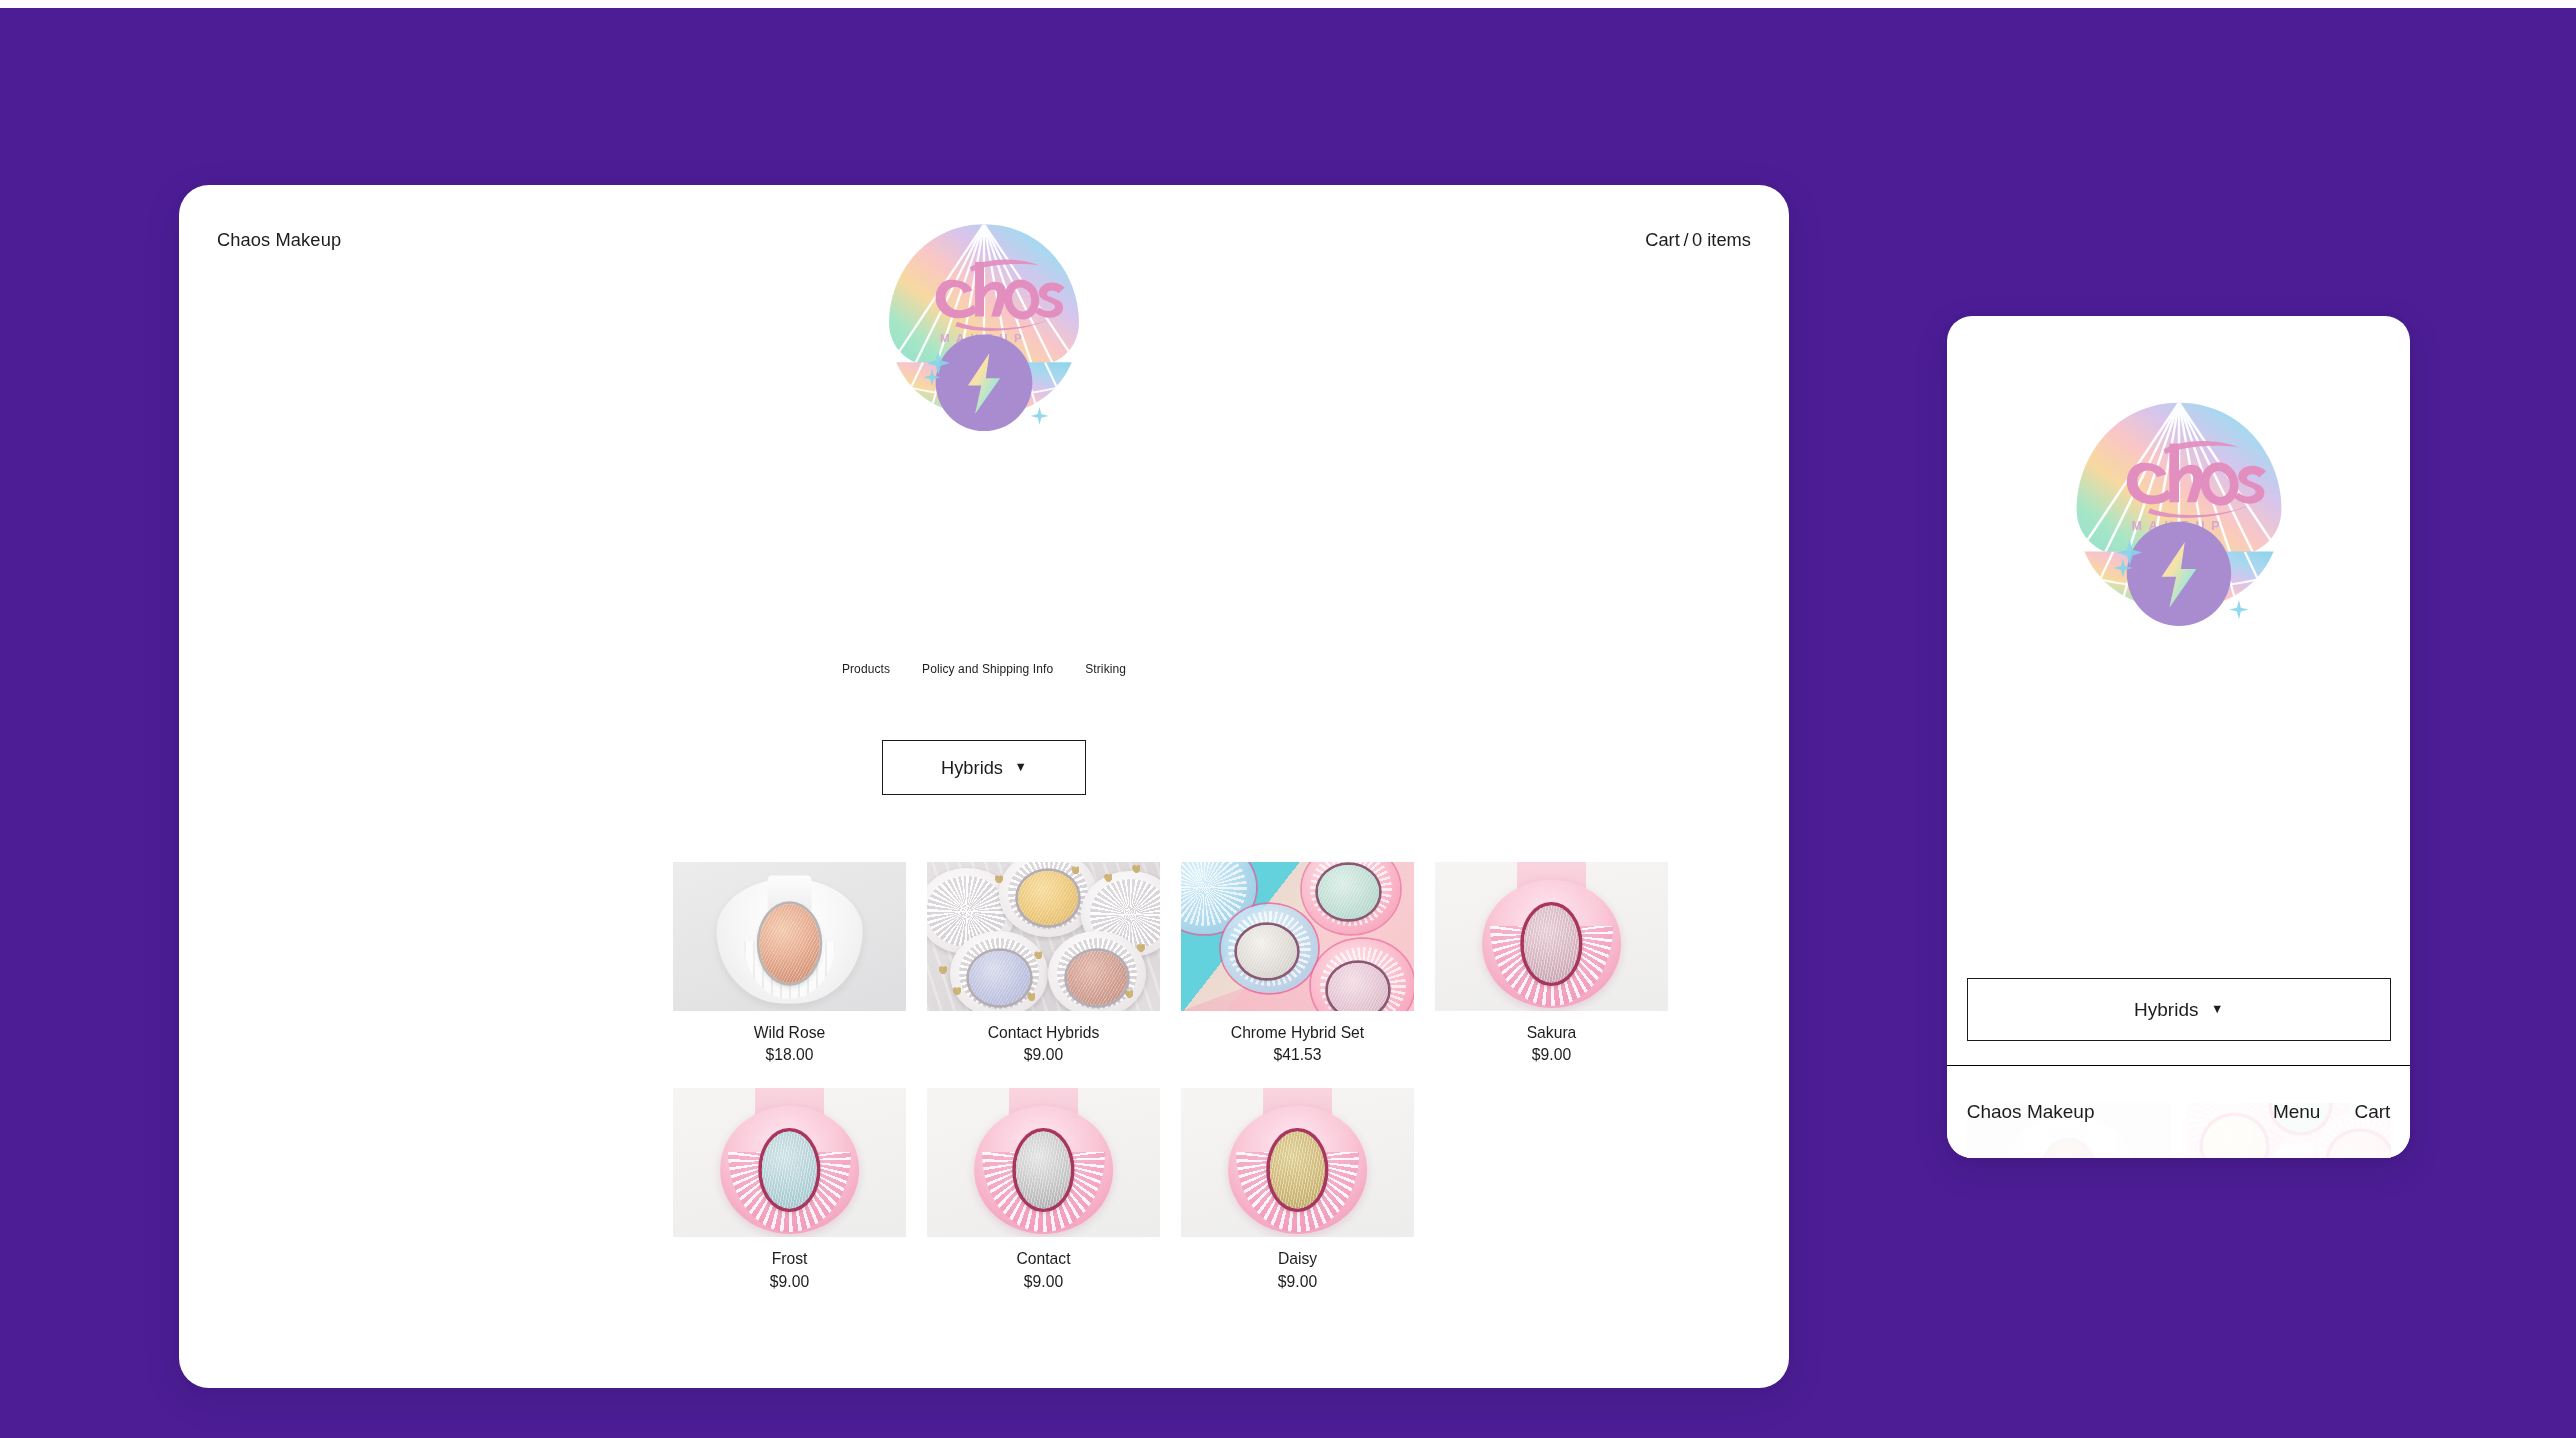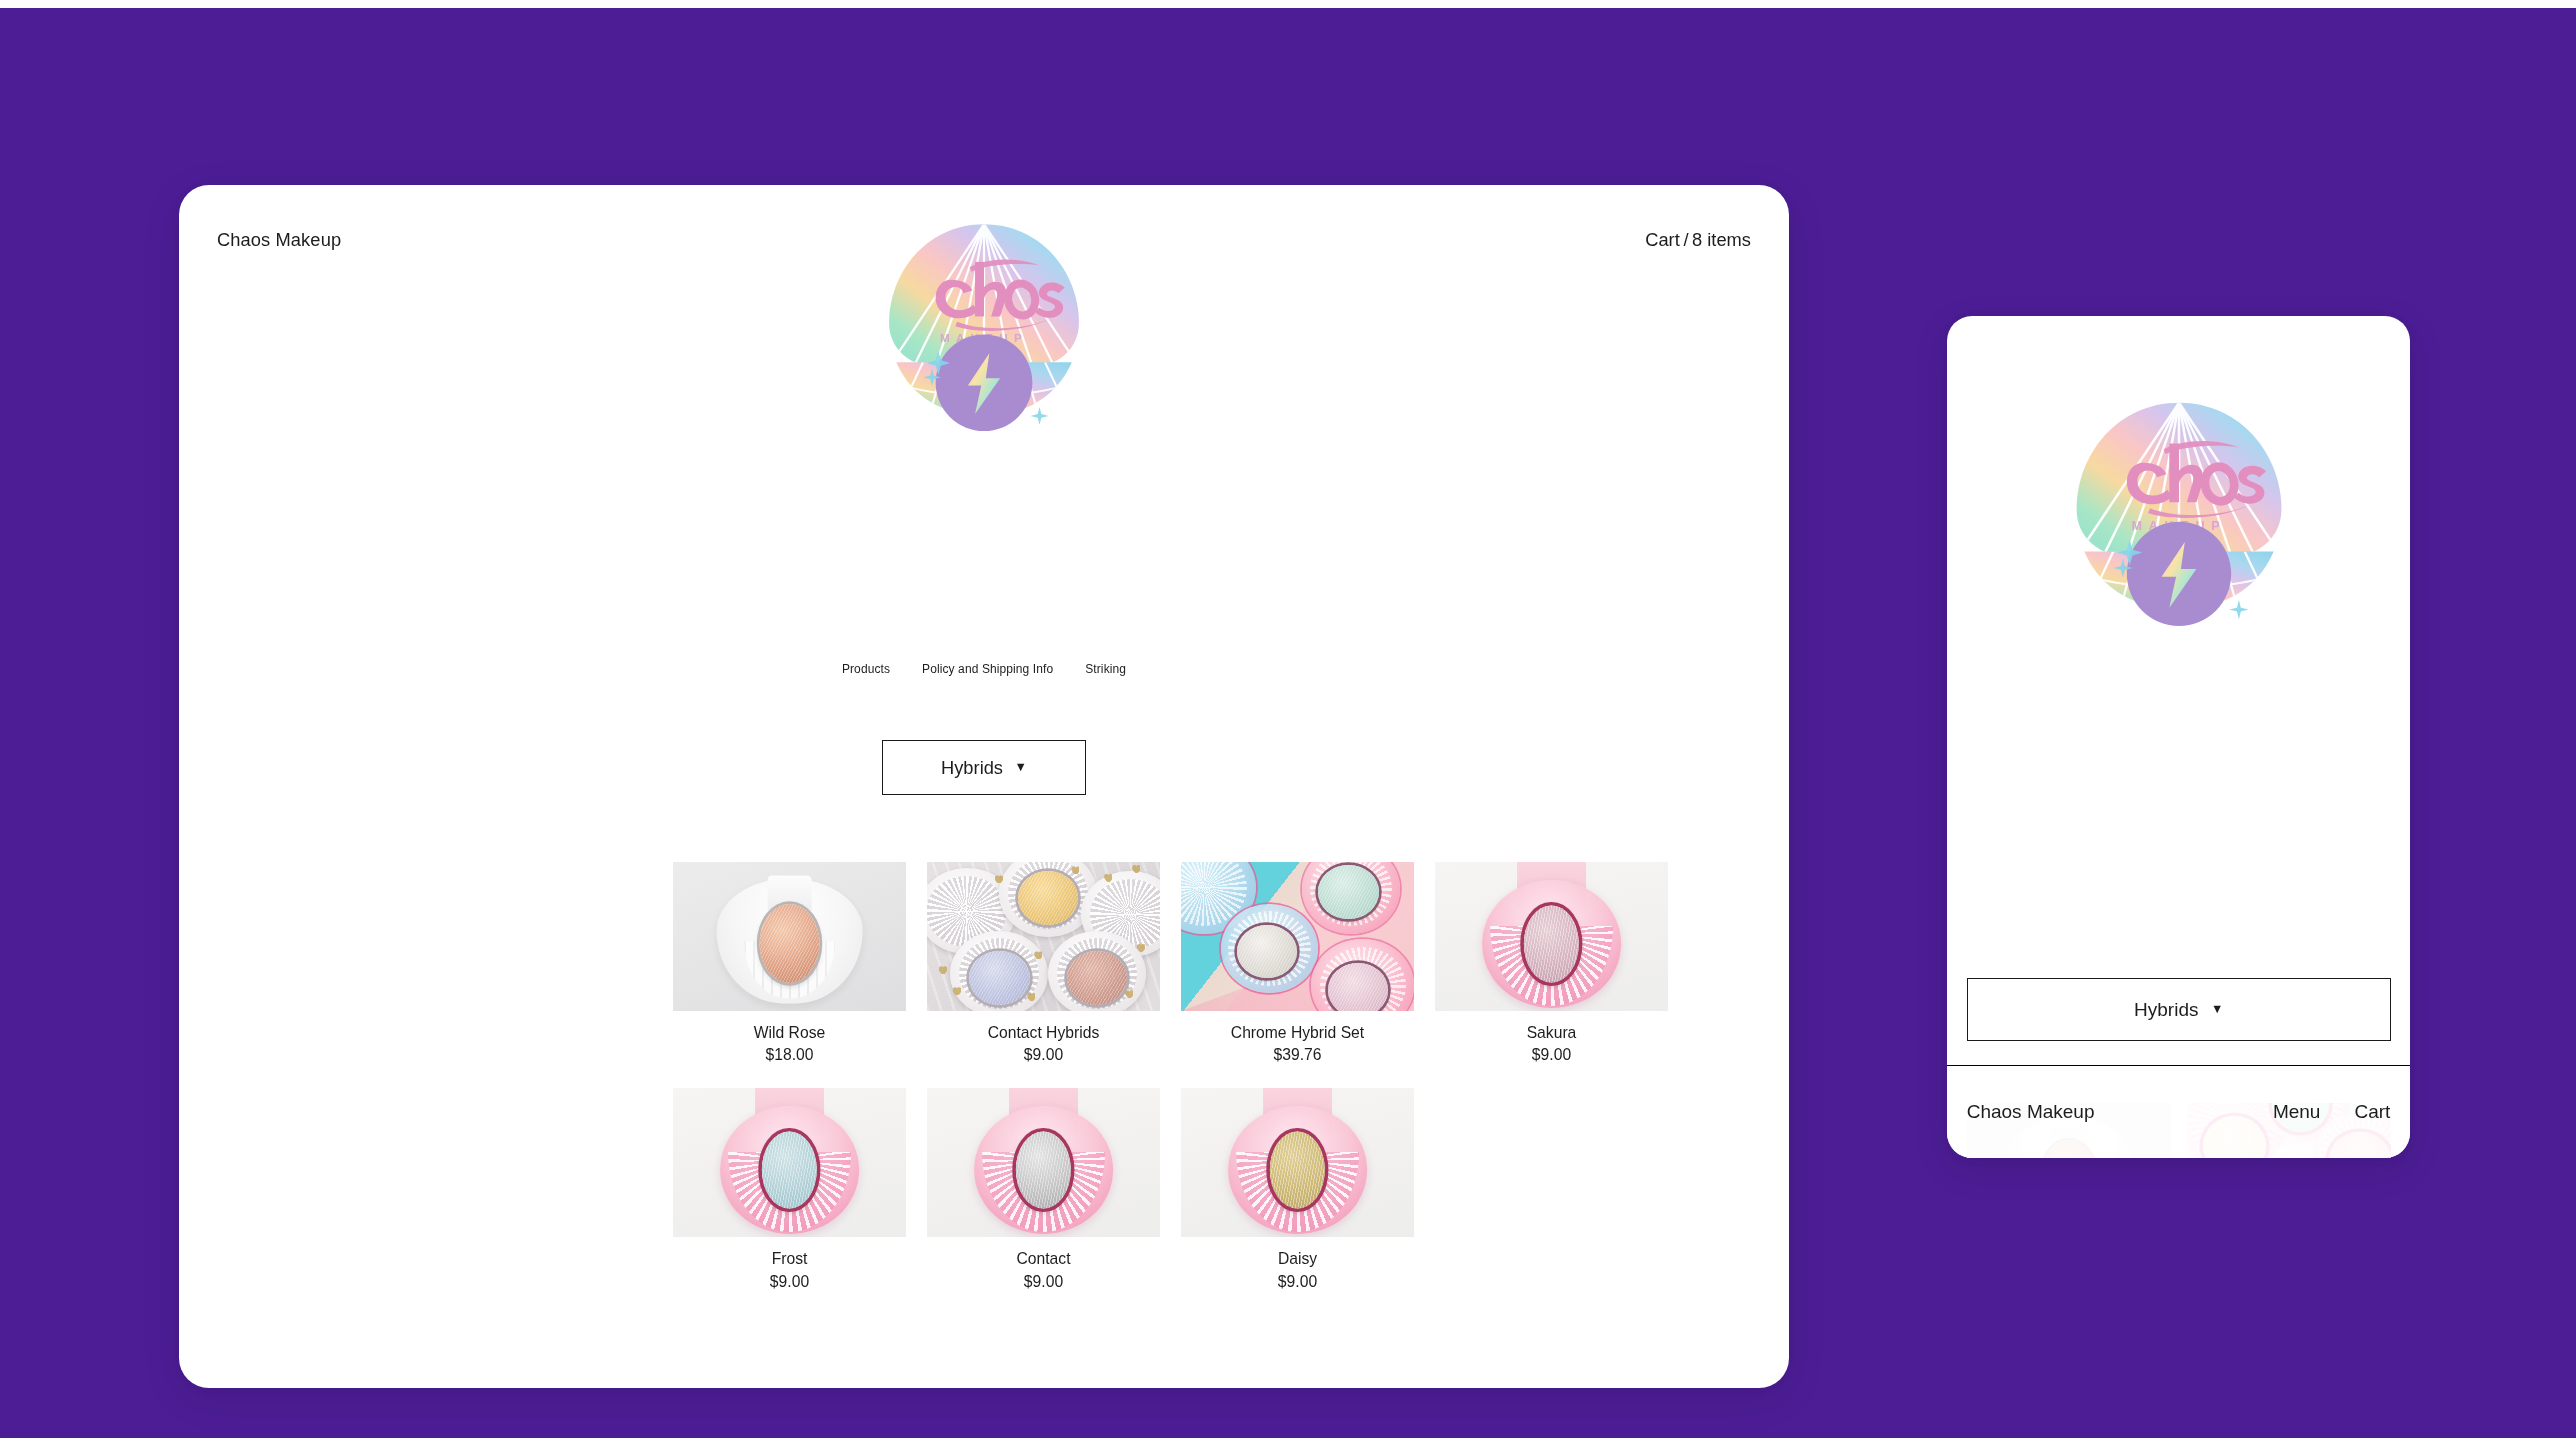--- a/index.html
+++ b/index.html
@@ -360,21 +360,21 @@
 </head>
 <body>
 
 <div class="stage">
 
   <div class="desktop-card">
 
     <div class="dtop-bar">
       <div class="dtop-brand">Chaos Makeup</div>
       <div class="dtop-cart">
-        <span>Cart</span><span class="sep">/</span><span>8 items</span>
+        <span>Cart</span><span class="sep">/</span><span>0 items</span>
       </div>
     </div>
 
     <div class="logo-desktop">
       <svg viewBox="0 0 268 268" width="240" height="240" aria-hidden="true">
         <defs>
           <linearGradient id="shellG" x1="0" y1="1" x2="1" y2="0">
             <stop offset="0%" stop-color="#8fe0cf"></stop>
             <stop offset="18%" stop-color="#a8e6c6"></stop>
             <stop offset="34%" stop-color="#f7d9a0"></stop>
@@ -522,21 +522,21 @@
             <div class="cshell blue" style="left:-12%; top:-14%; width:44%; height:62%;"></div>
             <div class="cshell blue" style="left:17%;  top:28%;  width:42%; height:60%;"></div>
             <div class="cpan" style="left:24%;  top:42%;  width:26%; height:36%; background:radial-gradient(circle at 40% 33%,#f2f0ec 0%,#dedad4 55%,#cbc7c1 100%);"></div>
             <div class="cshell pink" style="left:52%;  top:-12%; width:42%; height:60%;"></div>
             <div class="cpan" style="left:59%;  top:2%;   width:26%; height:36%; background:radial-gradient(circle at 40% 33%,#dbeee6 0%,#bfddd3 55%,#abd0c5 100%);"></div>
             <div class="cshell pink" style="left:56%;  top:52%;  width:44%; height:62%;"></div>
             <div class="cpan" style="left:63%;  top:68%;  width:26%; height:36%; background:radial-gradient(circle at 40% 33%,#f3dde5 0%,#e3c4d1 55%,#d4b2c1 100%);"></div>
           </div>
         </div>
         <div class="pname">Chrome Hybrid Set</div>
-        <div class="pprice">$39.76</div>
+        <div class="pprice">$41.53</div>
       </div>
 
       <div class="pcard">
         <div class="pthumb">
           <div class="ph ph-single">
             <div class="sg-tab"></div>
             <div class="sg-shell">
                 <div class="sg-pan pan-sakura"></div>
               </div>
           </div>

